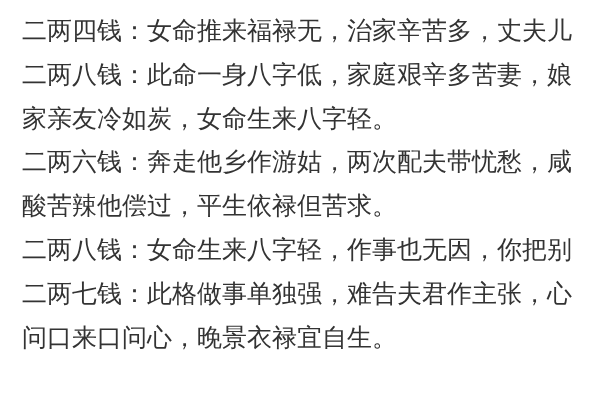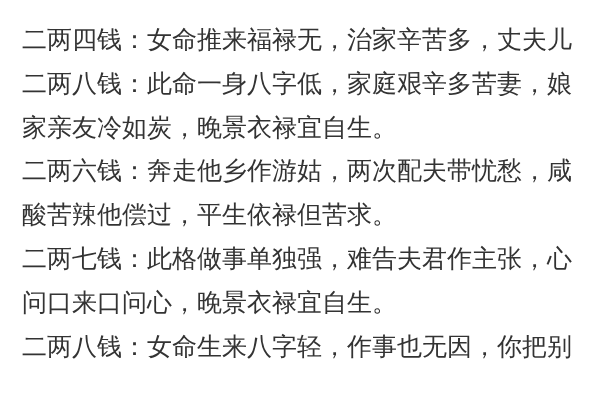--- a/index.html
+++ b/index.html
@@ -10,21 +10,21 @@
     width: 600px;
     height: 400px;
     overflow: hidden;
     background: #ffffff;
     font-family: "Liberation Sans", "DejaVu Sans", sans-serif;
   }
   .doc {
     box-sizing: border-box;
     width: 600px;
     height: 400px;
-    padding: 18px 26px 0 22px;
+    padding: 9px 26px 0 22px;
     color: #333333;
     font-size: 25px;
     line-height: 43.8px;
     letter-spacing: 0px;
   }
   .para {
     margin: 0;
     padding: 0;
   }
   .line {
@@ -38,30 +38,30 @@
 <body>
 
 <div class="doc">
 
   <div class="para">
     <div class="line">二两四钱：女命推来福禄无，治家辛苦多，丈夫儿</div>
   </div>
 
   <div class="para">
     <div class="line">二两八钱：此命一身八字低，家庭艰辛多苦妻，娘</div>
-    <div class="line">家亲友冷如炭，晚景衣禄宜自生。</div>
+    <div class="line">家亲友冷如炭，女命生来八字轻。</div>
   </div>
 
   <div class="para">
     <div class="line">二两六钱：奔走他乡作游姑，两次配夫带忧愁，咸</div>
     <div class="line">酸苦辣他偿过，平生依禄但苦求。</div>
   </div>
 
   <div class="para">
-    <div class="line">二两七钱：此格做事单独强，难告夫君作主张，心</div>
-    <div class="line">问口来口问心，晚景衣禄宜自生。</div>
+    <div class="line">二两八钱：女命生来八字轻，作事也无因，你把别</div>
   </div>
 
   <div class="para">
-    <div class="line">二两八钱：女命生来八字轻，作事也无因，你把别</div>
+    <div class="line">二两七钱：此格做事单独强，难告夫君作主张，心</div>
+    <div class="line">问口来口问心，晚景衣禄宜自生。</div>
   </div>
 
 </div>
 
 </body></html>

